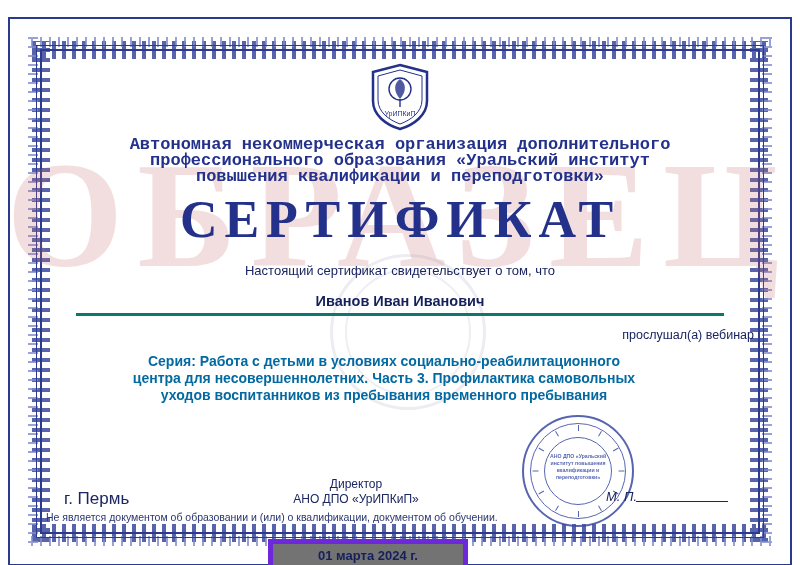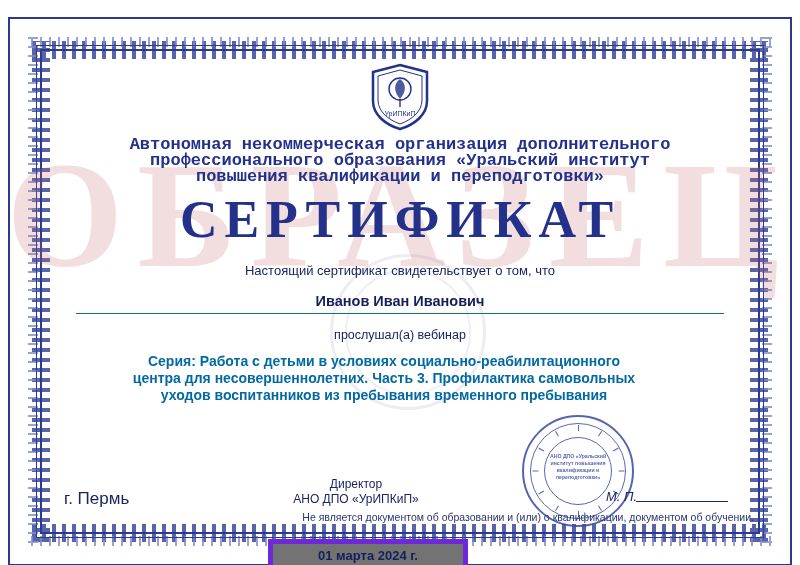--- a/index.html
+++ b/index.html
@@ -152,28 +152,28 @@
 
   .holder {
     position: absolute;
     left: 30px; top: 238px;
     width: 648px;
     text-align: center;
     font-size: 14.5px;
     font-weight: bold;
     color: #15205a;
     padding-bottom: 4px;
-    border-bottom: 1px solid #0f766e;
+    border-bottom: 3px solid #0f766e;
   }
 
   .participated {
     position: absolute;
     left: 0; top: 273px;
     width: 708px;
-    text-align: center;
+    text-align: right;
     font-size: 12.5px;
     color: #1b2560;
   }
 
   .course {
     position: absolute;
     left: 54px; top: 298px;
     width: 568px;
     text-align: center;
     font-size: 14px;
@@ -247,21 +247,21 @@
     position: absolute;
     left: 590px; top: 446px;
     width: 92px;
     border-bottom: 1px solid #1b2560;
   }
 
   .disclaimer {
     position: absolute;
     left: 0; top: 456px;
     width: 708px;
-    text-align: right;
+    text-align: left;
     font-size: 10.5px;
     color: #2b3570;
   }
 
   .date-box {
     position: absolute;
     left: 268px; top: 530px;
     width: 190px;
     text-align: center;
     font-size: 13px;

